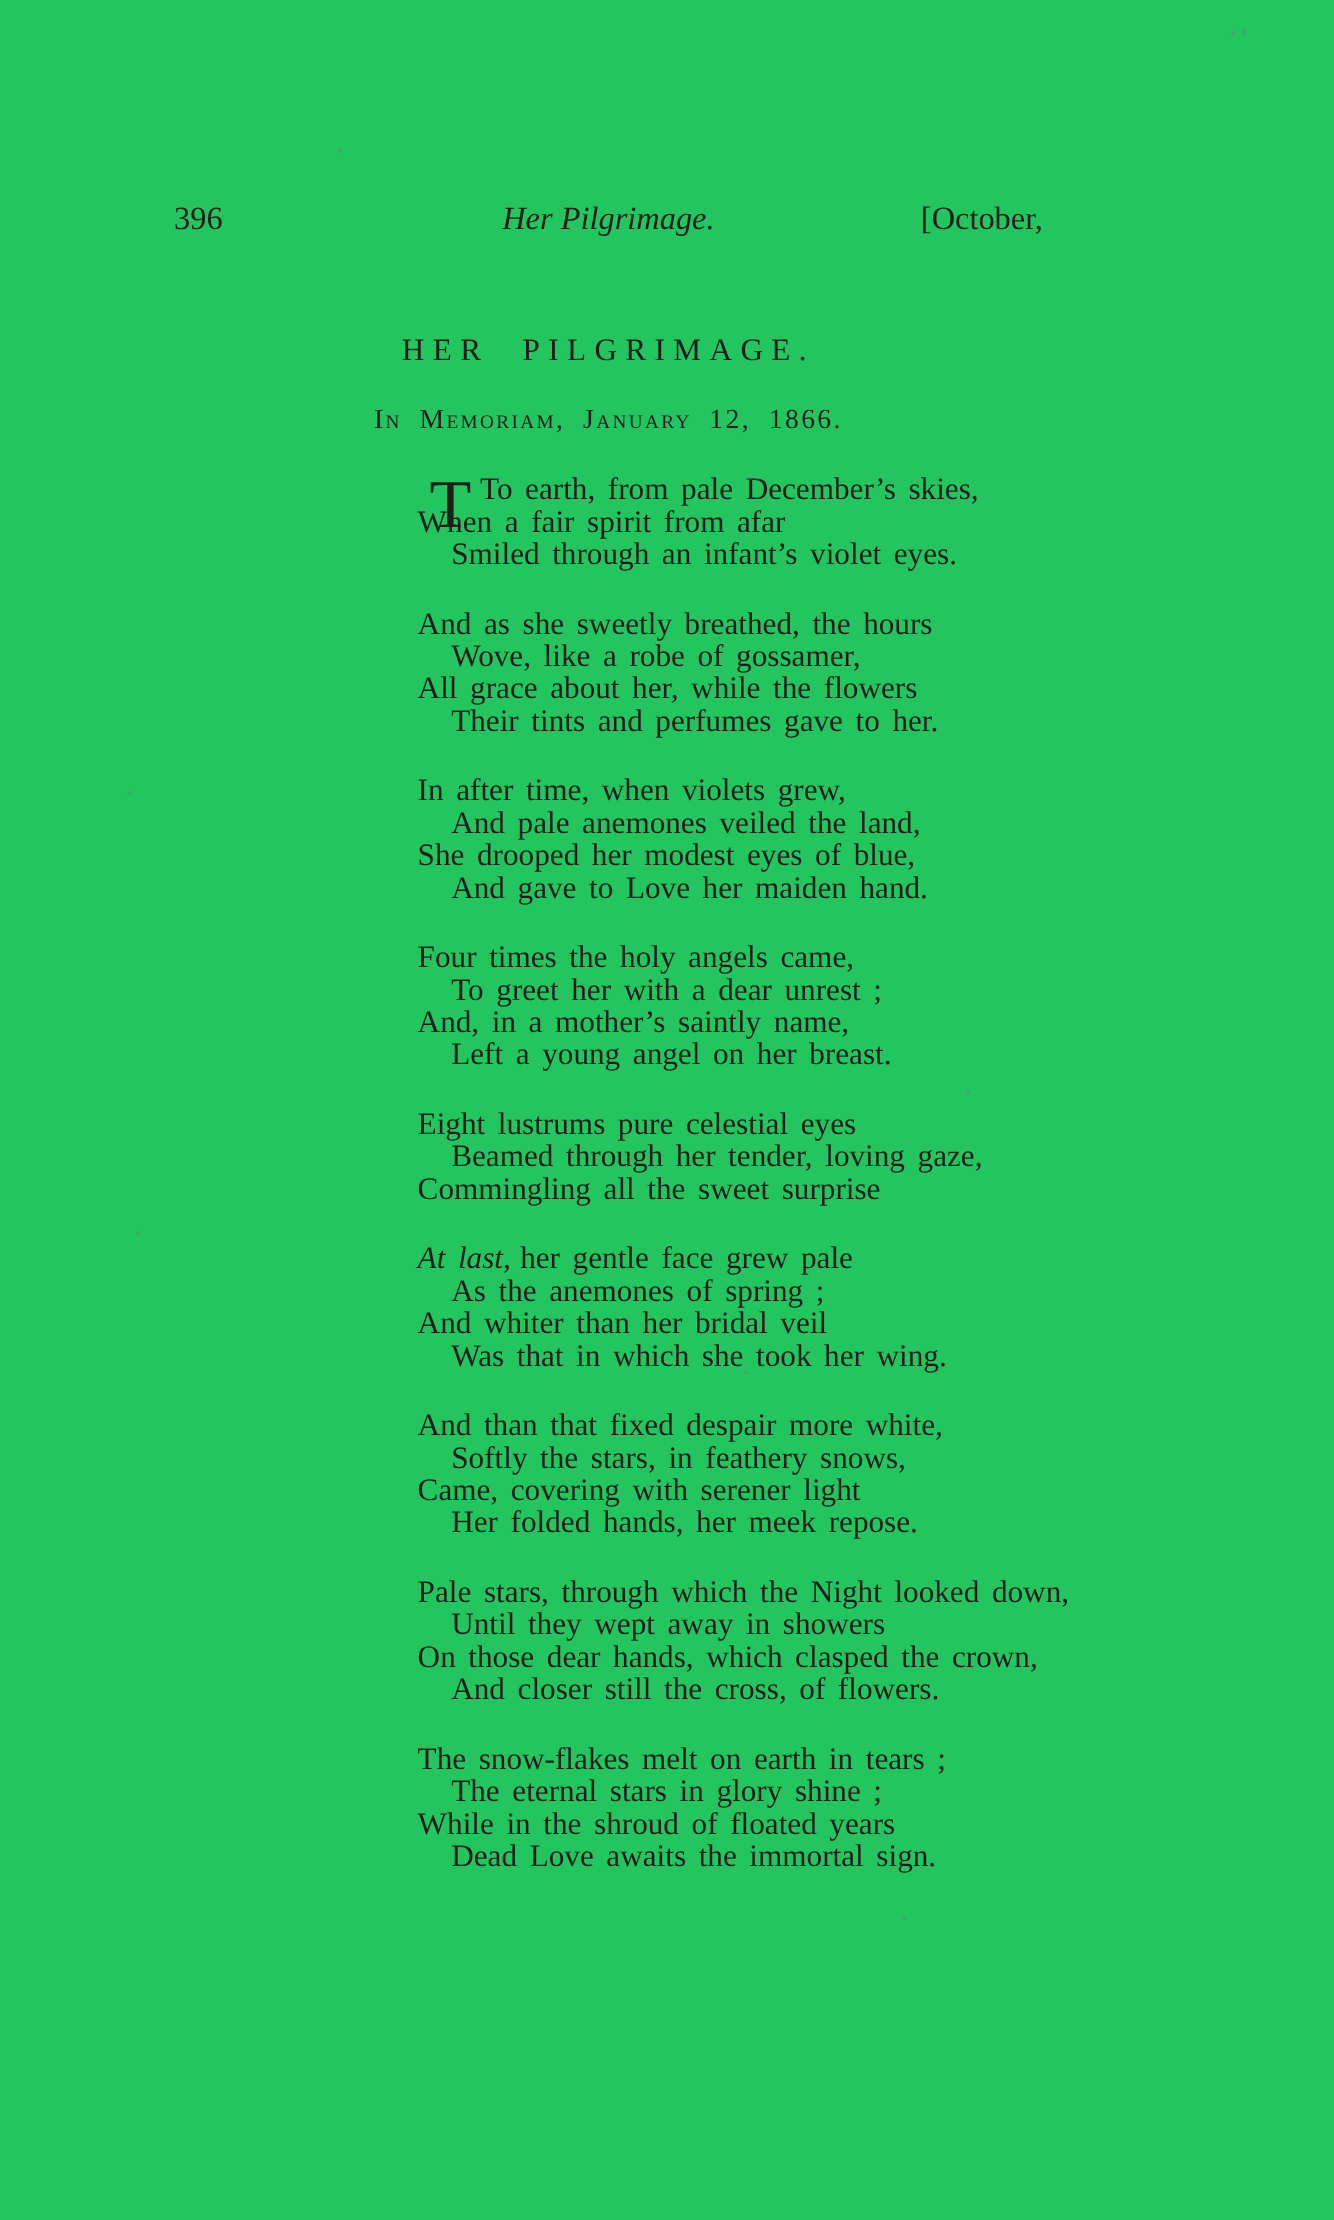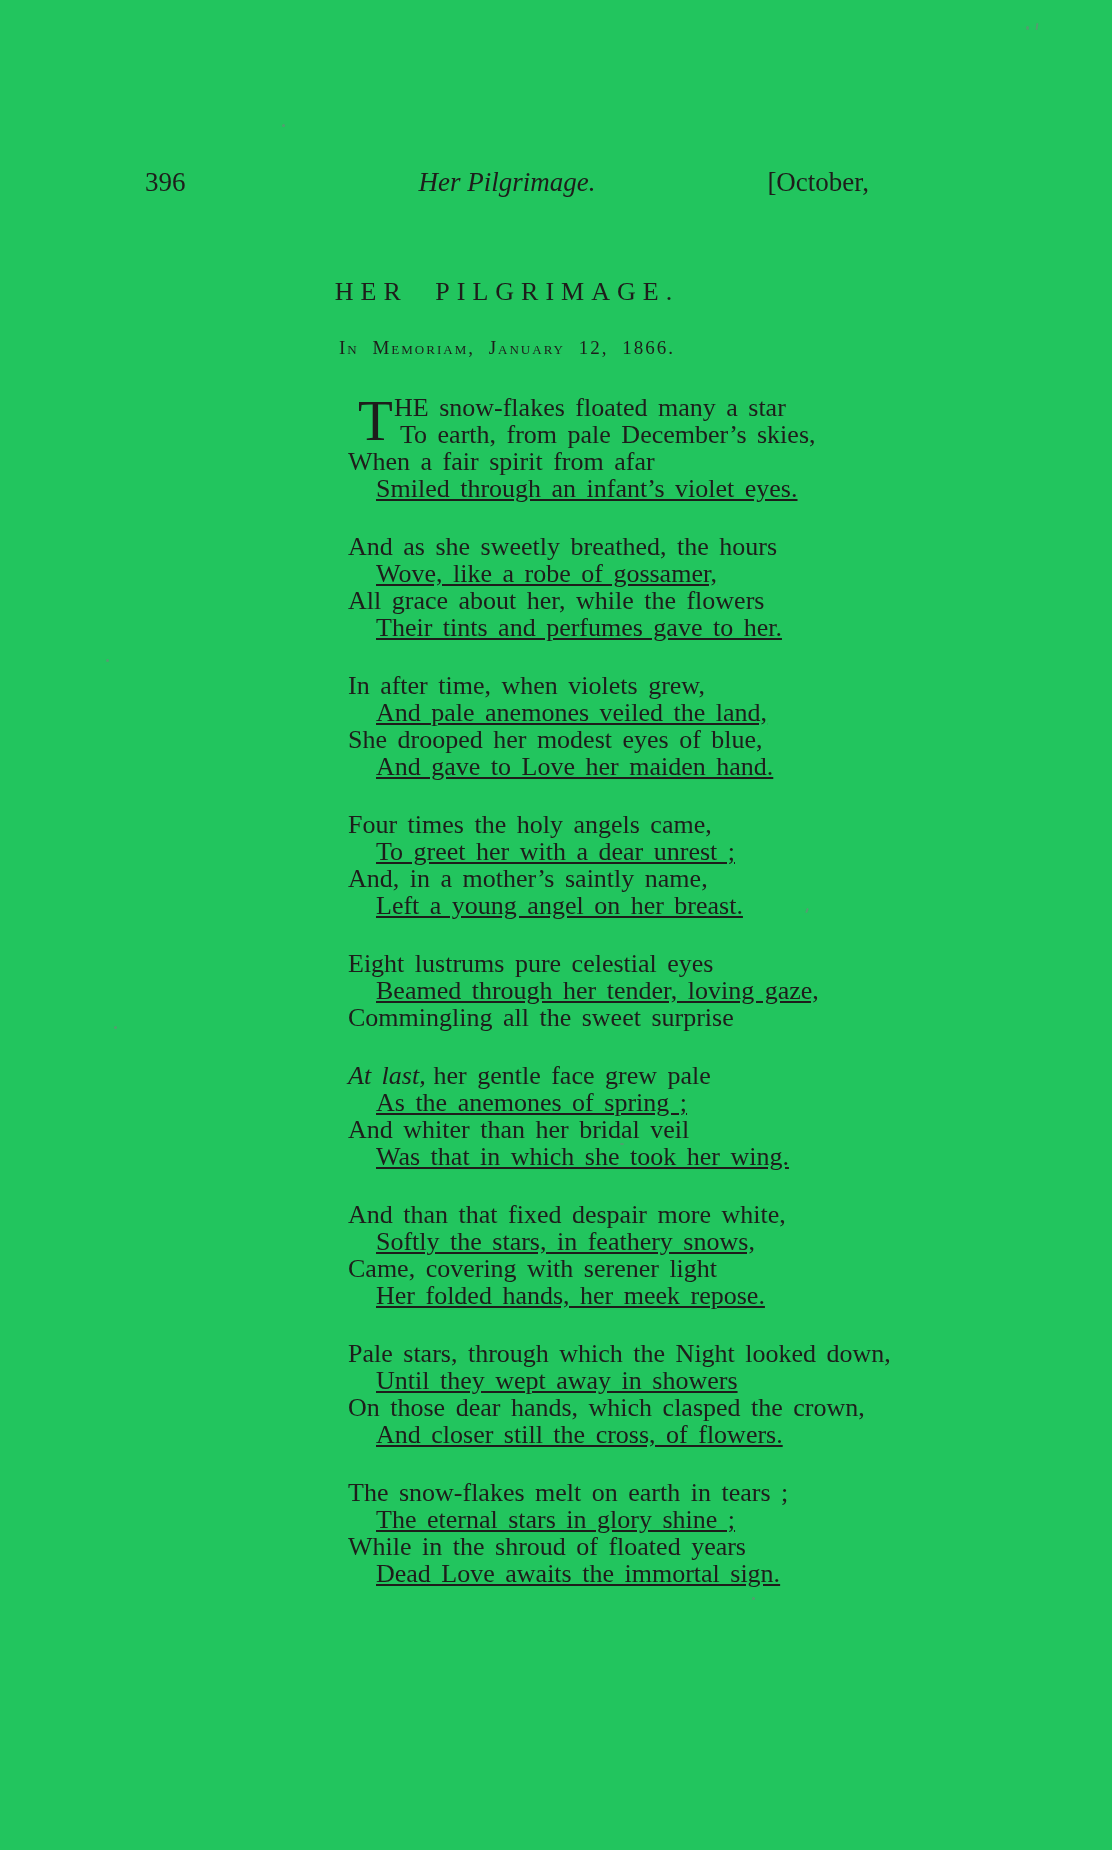--- a/index.html
+++ b/index.html
@@ -17,28 +17,28 @@
   .head-title { position:absolute; left:0; right:0; top:0; text-align:center; font-style:italic; }
   .head-issue { position:absolute; right:0; top:0;text-align:center; }
 
   
   .main-title {
     position:absolute; top:277px; left:0; right:0; text-align:center;
     font-size:26px; letter-spacing:7px; word-spacing:14px; white-space:nowrap;
   }
   .dedication {
     position:absolute; top:337px; left:0; right:0; text-align:center;
-    font-size:19px; font-variant:small-caps; letter-spacing:2px; word-spacing:7px; white-space:nowrap;
+    font-size:23px; font-variant:small-caps; letter-spacing:2px; word-spacing:7px; white-space:nowrap;
   }
 
   
   .poem { position:absolute; top:394px; left:203px; font-size:26px; line-height:27px; word-spacing:4px; }
   .stanza { margin:0 0 31px 0; }
   .line { white-space:nowrap; }
-  .line.indent { padding-left:28px;text-decoration:underline; }
+  .line.indent { padding-left:28px; }
   .stanza-first { position:relative; }
   .drop-cap { position:absolute; left:10px; top:2px; font-size:57px; line-height:50px; }
   .after-cap-1 { padding-left:46px; }
   .after-cap-2 { padding-left:52px; }
   .lead-italic { font-style:italic; margin-right:0.3em; }
 
   
   .speck { position:absolute; background:#7d7d7d; opacity:.55; border-radius:50%; }
   .spk-a { left:282px;  top:124px;  width:3px; height:3px; }
   .spk-b { left:1026px; top:26px;   width:3px; height:4px; }
@@ -63,21 +63,20 @@
     </div>
 
     <div class="main-title">HER PILGRIMAGE.</div>
 
     <div class="dedication">In Memoriam, January 12, 1866.</div>
 
     <div class="poem">
 
       <div class="stanza stanza-first">
         <span class="drop-cap">T</span>
-        <div class="line after-cap-1">HE snow-flakes floated many a star</div>
         <div class="line after-cap-2">To earth, from pale December’s skies,</div>
         <div class="line">When a fair spirit from afar</div>
         <div class="line indent">Smiled through an infant’s violet eyes.</div>
       </div>
 
       <div class="stanza">
         <div class="line">And as she sweetly breathed, the hours</div>
         <div class="line indent">Wove, like a robe of gossamer,</div>
         <div class="line">All grace about her, while the flowers</div>
         <div class="line indent">Their tints and perfumes gave to her.</div>

